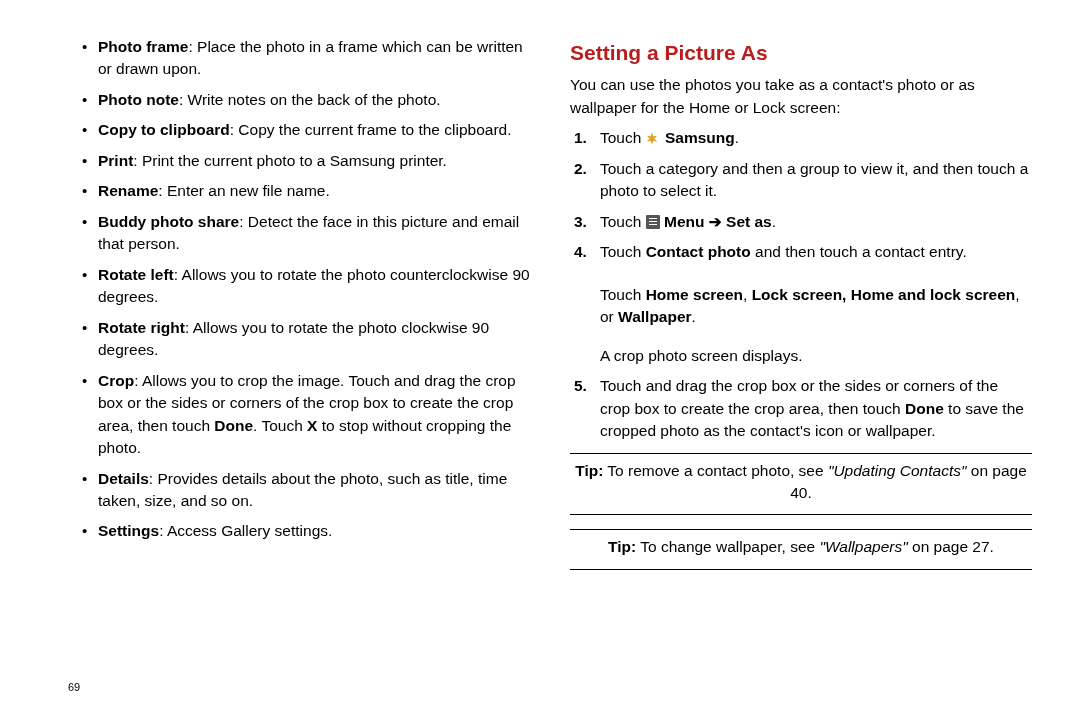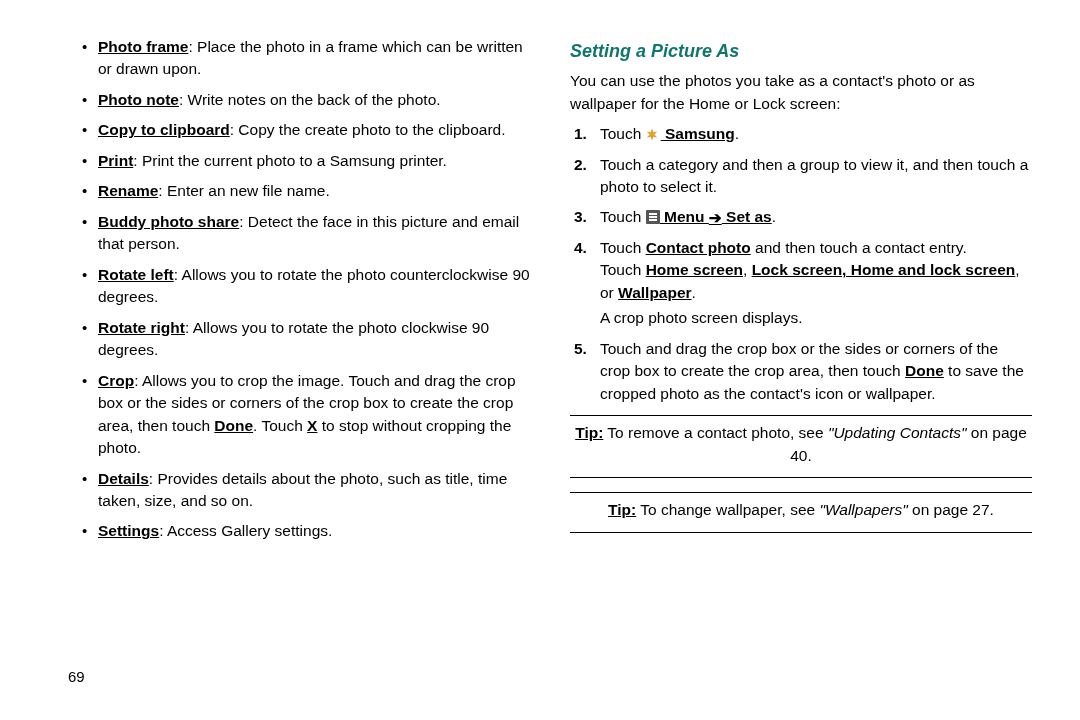--- a/index.html
+++ b/index.html
@@ -41,26 +41,25 @@
     padding-left: 28px;
     margin-bottom: 8px;
   }
   ul.bullets > li::before {
     content: "•";
     position: absolute;
     left: 12px;
     top: 0;
     font-size: 15px;
   }
-  .b { font-weight: bold; text-decoration: underline; }
+  .b { font-weight: bold; }
   .heading {
-    color: #0f766e;
+    color: #b91c1c;
     font-weight: bold;
-    font-style: italic;
-    font-size: 18px;
+    font-size: 21px;
     margin: 0 0 6px 0;
     padding-top: 2px;
   }
   .intro {
     margin: 0 0 8px 0;
   }
   ol.steps {
     list-style: none;
     padding: 0;
     margin: 0;
@@ -122,33 +121,33 @@
   }
   .tip {
     margin: 0;
     padding-left: 0;
     text-align: center;
   }
   .ital { font-style: italic; }
   .page-num {
     position: absolute;
     left: -2px;
-    bottom: 12px;
-    font-size: 15px;
+    bottom: 4px;
+    font-size: 11px;
   }
 </style>
 </head>
 <body>
 
 <div class="page">
   <div class="col col-left">
     <ul class="bullets">
       <li><span class="b">Photo frame</span><span>: Place the photo in a frame which can be written or drawn upon.</span></li>
       <li><span class="b">Photo note</span><span>: Write notes on the back of the photo.</span></li>
-      <li><span class="b">Copy to clipboard</span><span>: Copy the create photo to the clipboard.</span></li>
+      <li><span class="b">Copy to clipboard</span><span>: Copy the current frame to the clipboard.</span></li>
       <li><span class="b">Print</span><span>: Print the current photo to a Samsung printer.</span></li>
       <li><span class="b">Rename</span><span>: Enter an new file name.</span></li>
       <li><span class="b">Buddy photo share</span><span>: Detect the face in this picture and email that person.</span></li>
       <li><span class="b">Rotate left</span><span>: Allows you to rotate the photo counterclockwise 90 degrees.</span></li>
       <li><span class="b">Rotate right</span><span>: Allows you to rotate the photo clockwise 90 degrees.</span></li>
       <li>
         <span class="b">Crop</span><span>: Allows you to crop the image. Touch and drag the crop box or the sides or corners of the crop box to create the crop area, then touch </span><span class="b">Done</span><span>. Touch </span><span class="b">X</span><span> to stop without cropping the photo.</span>
       </li>
       <li><span class="b">Details</span><span>: Provides details about the photo, such as title, time taken, size, and so on.</span></li>
       <li><span class="b">Settings</span><span>: Access Gallery settings.</span></li>
@@ -169,24 +168,24 @@
         <span class="num">2.</span>
         <span>Touch a category and then a group to view it, and then touch a photo to select it.</span>
       </li>
       <li>
         <span class="num">3.</span>
         <span>Touch </span><span class="menu-icon"></span><span class="b"> Menu </span><span class="b arrow">➔</span><span class="b"> Set as</span><span>.</span>
       </li>
       <li>
         <span class="num">4.</span>
         <span>Touch </span><span class="b">Contact photo</span><span> and then touch a contact entry.</span>
-        <div style="margin-top:0">
+        <div style="margin-top:20px">
           <span>Touch </span><span class="b">Home screen</span><span>, </span><span class="b">Lock screen, Home and lock screen</span><span>, or </span><span class="b">Wallpaper</span><span>.</span>
         </div>
-        <div style="margin-top:3px">A crop photo screen displays.</div>
+        <div style="margin-top:16px">A crop photo screen displays.</div>
       </li>
       <li>
         <span class="num">5.</span>
         <span>Touch and drag the crop box or the sides or corners of the crop box to create the crop area, then touch </span><span class="b">Done</span><span> to save the cropped photo as the contact's icon or wallpaper.</span>
       </li>
     </ol>
 
     <hr class="tip-rule">
     <p class="tip">
       <span class="b">Tip:</span><span> To remove a contact photo, see </span><span class="ital">"Updating Contacts"</span><span> on page 40.</span>

